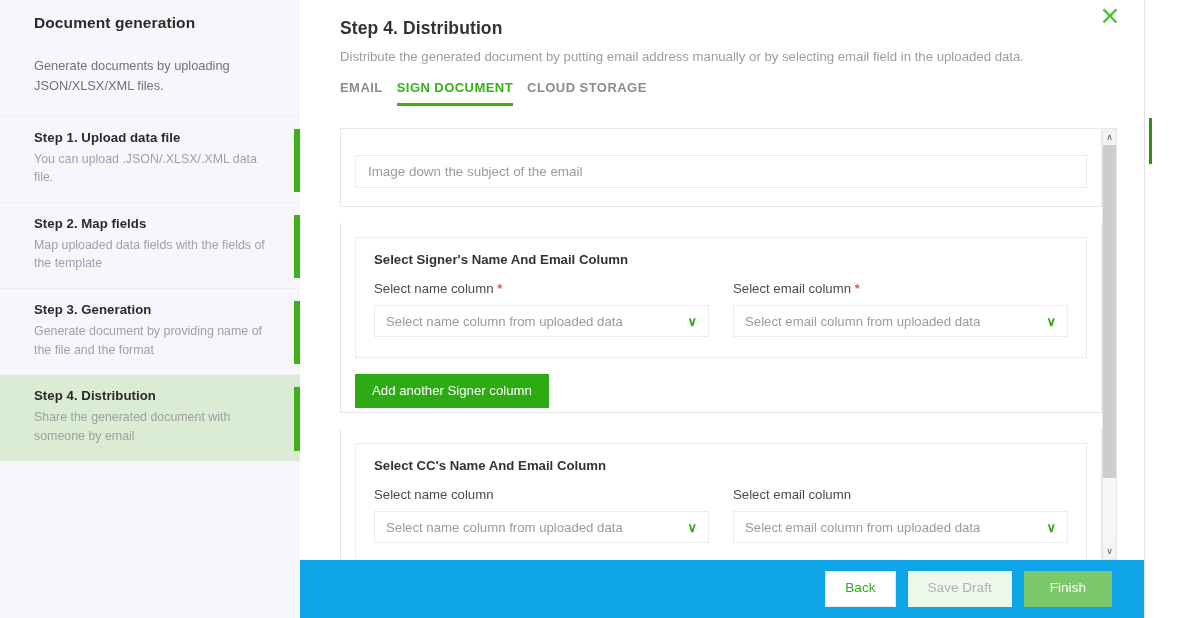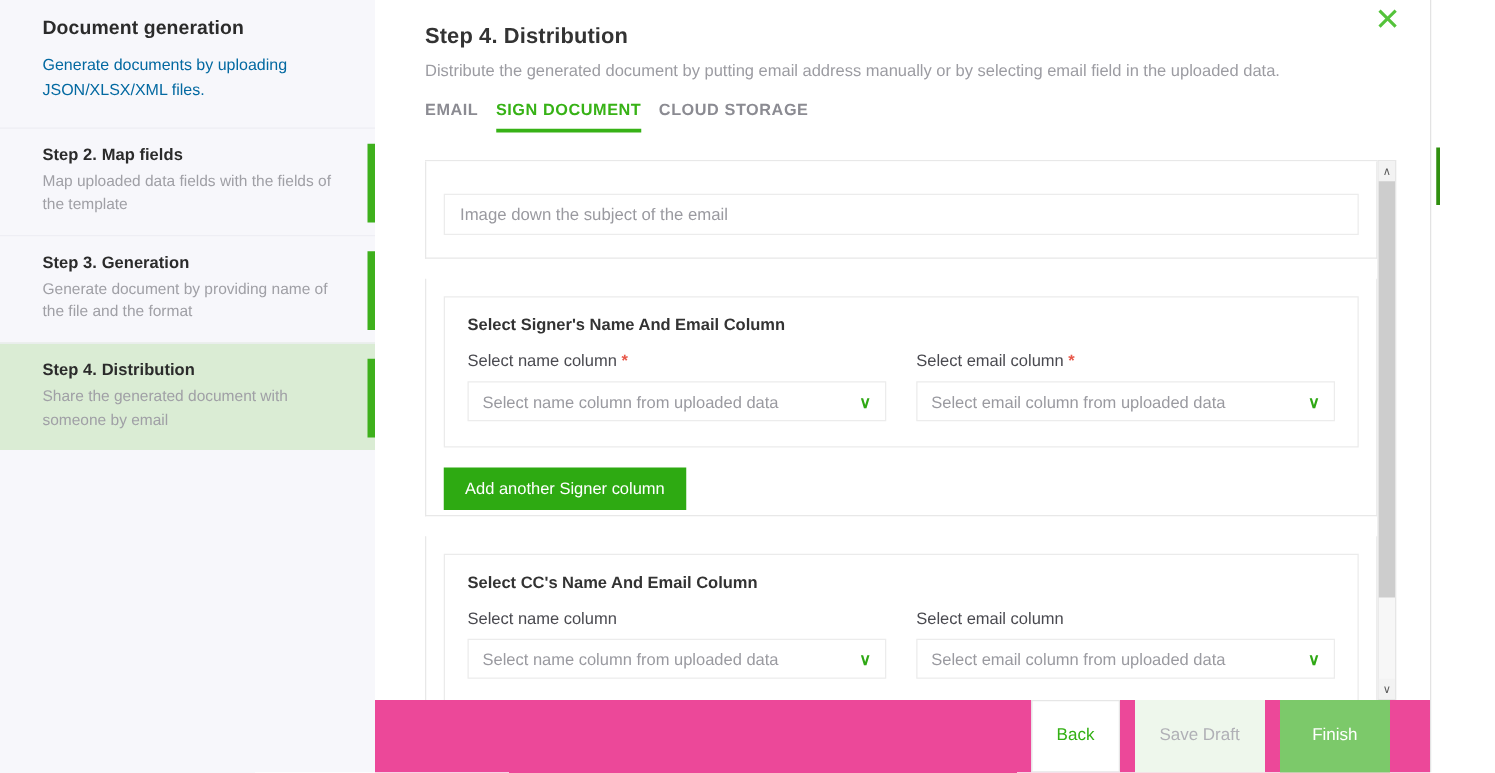--- a/index.html
+++ b/index.html
@@ -27,21 +27,21 @@
   
   .sidebar {
     position: absolute; left: 0; top: 0; width: 300px; height: 618px;
     background: #f7f7fb;
   }
   .sidebar-head { padding: 14px 34px 0 34px; }
   .sidebar-title {
     font-size: 15.5px; font-weight: bold; color: #2b2b2b; letter-spacing: .1px;
   }
   .sidebar-sub {
-    margin-top: 10px; font-size: 12.8px; color: #0369a1; line-height: 1.55;
+    margin-top: 24px; font-size: 12.8px; color: #737373; line-height: 1.55;
   }
   .steps { margin-top: 20px; }
   .step {
     position: relative; padding: 13px 34px 15px 34px;
     border-top: 1px solid #eeeef4;
   }
   .step.active { background: #daecd4; }
   .step-bar {
     position: absolute; right: 0; top: 12px; bottom: 10px; width: 6px;
     background: #3eb01c;
@@ -144,22 +144,22 @@
   .sbtn.up { top: 0; }
   .sbtn.down { bottom: 0; }
   .sthumb {
     position: absolute; left: 0; width: 13px; top: 16px; height: 333px;
     background: #cdcdcd; cursor: pointer;
   }
 
   
   .footer {
     position: absolute; left: 300px; right: 12px; bottom: 0; height: 58px;
-    display: flex; justify-content: flex-end;
-    gap: 12px; padding-right: 32px; background: #ec4899;
+    display: flex; align-items: center; justify-content: flex-end;
+    gap: 12px; padding-right: 32px; background: #0ea5e9;
   }
   .btn {
     font-size: 13.6px; padding: 8px 19px 9px 19px; cursor: pointer;
     border: 1px solid transparent; font-family: inherit; line-height: 1.2;
   }
   .btn-back { background: #fff; border-color: #e6e6e6; color: #33b014; }
   .btn-draft { background: #eef7ec; border-color: #eef7ec; color: #b0b0b6; cursor: default; }
   .btn-finish { background: #7cc96a; border-color: #7cc96a; color: #ffffff; padding-left: 25px; padding-right: 25px; }
 </style>
 </head>
@@ -167,20 +167,25 @@
 
 <div id="app">
 
   <div class="sidebar">
     <div class="sidebar-head">
       <div class="sidebar-title">Document generation</div>
       <div class="sidebar-sub">Generate documents by uploading JSON/XLSX/XML files.</div>
     </div>
     <div class="steps">
 
+      <div class="step">
+        <div class="step-bar"></div>
+        <div class="step-name">Step 1. Upload data file</div>
+        <div class="step-desc">You can upload .JSON/.XLSX/.XML data file.</div>
+      </div>
 
       <div class="step">
         <div class="step-bar"></div>
         <div class="step-name">Step 2. Map fields</div>
         <div class="step-desc">Map uploaded data fields with the fields of the template</div>
       </div>
 
       <div class="step">
         <div class="step-bar"></div>
         <div class="step-name">Step 3. Generation</div>

